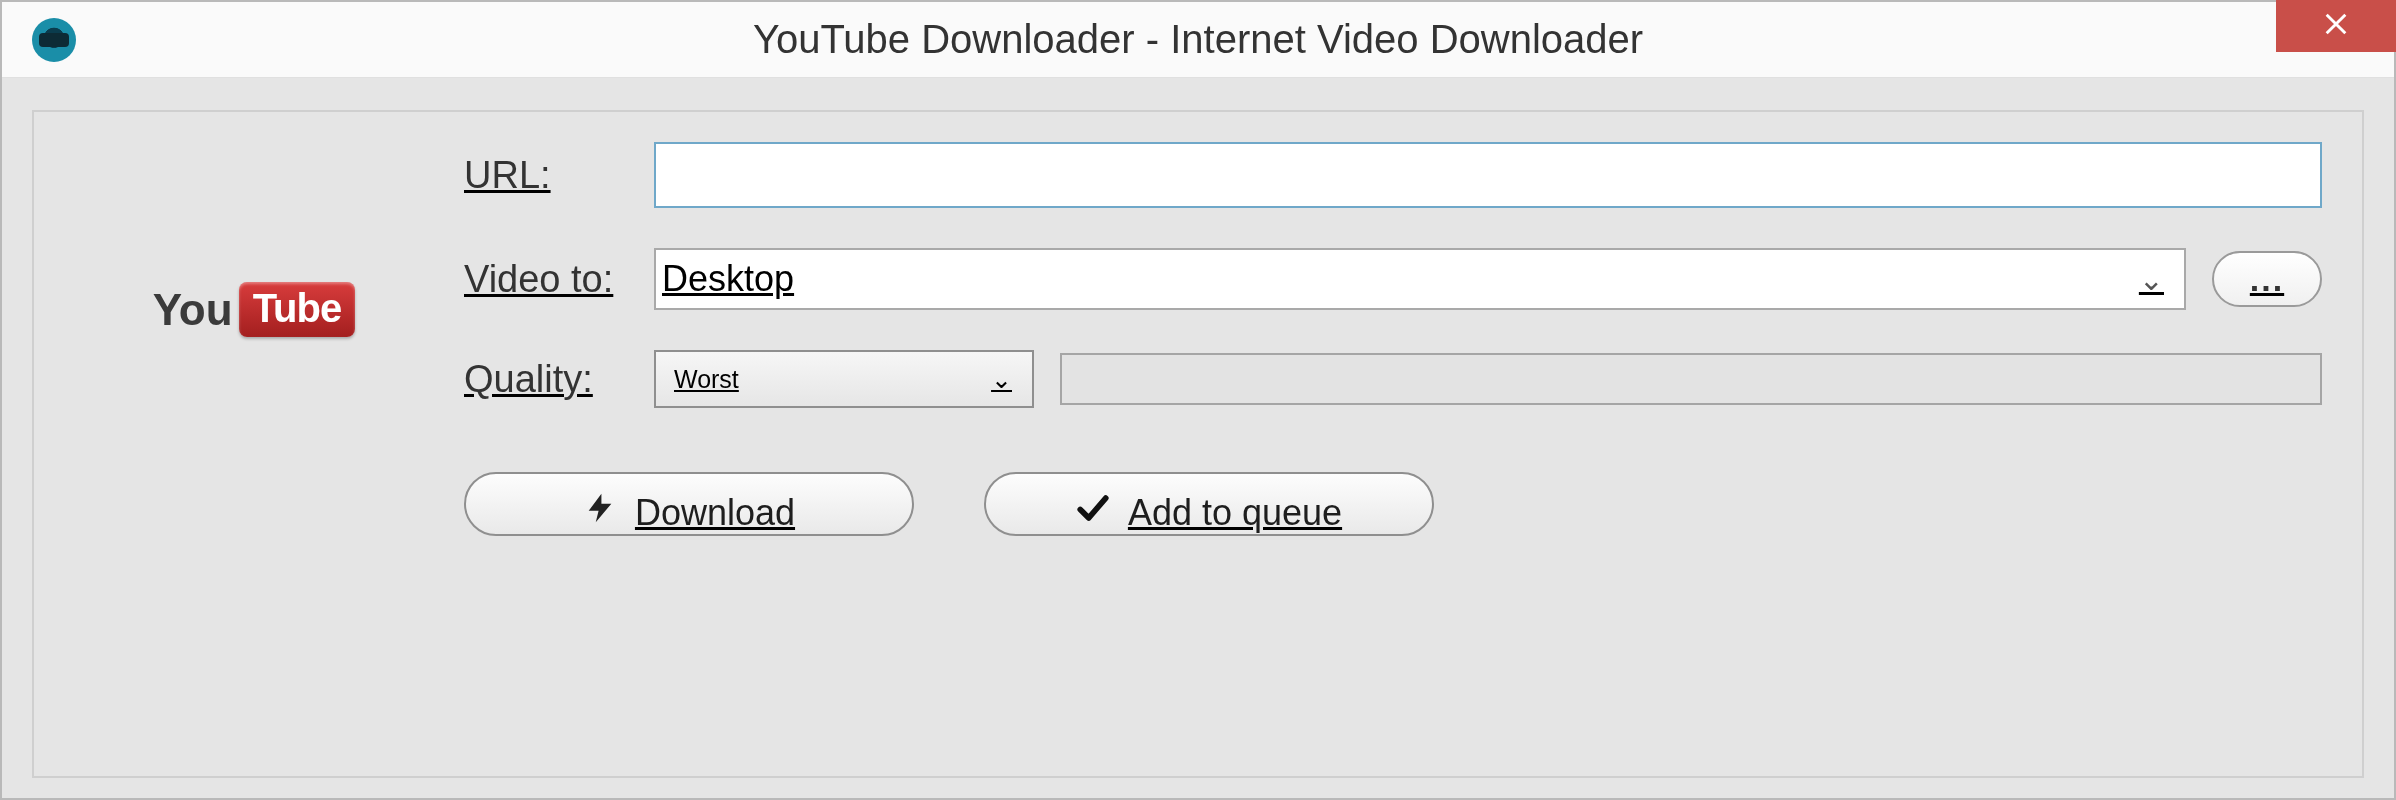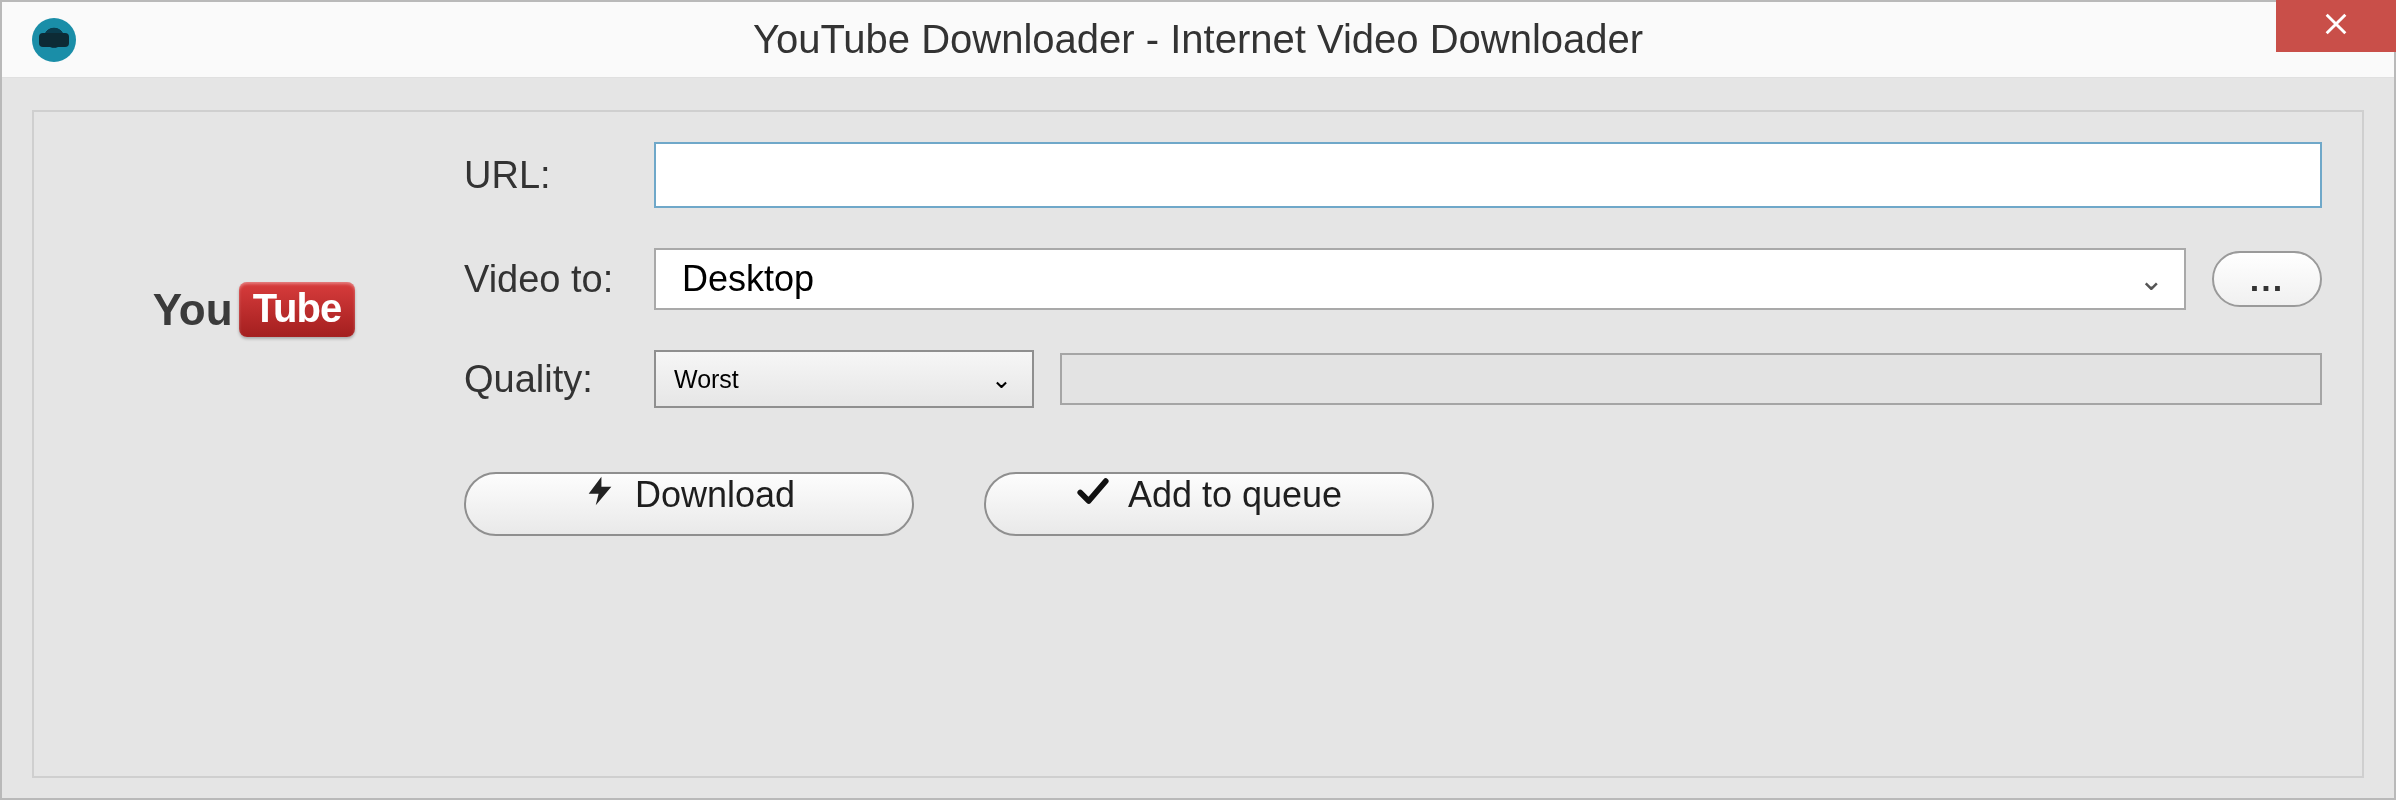--- a/index.html
+++ b/index.html
@@ -100,21 +100,21 @@
     box-shadow: inset 0 2px 3px rgba(255,255,255,.35), 0 2px 3px rgba(0,0,0,.25);
   }
   .youtube-logo .tube {
     font-size: 40px;
     font-weight: 600;
     color: #fff;
     letter-spacing: -1px;
   }
 
   
-  .form-col { flex: 1; }
+  .form-col { flex: 1; text-decoration: underline; }
 
   .row {
     display: flex;
     align-items: center;
     margin-bottom: 40px;
   }
   .row .lbl {
     width: 190px;
     font-size: 38px;
     color: #333;
@@ -134,21 +134,21 @@
 
   
   .combo {
     flex: 1;
     height: 62px;
     border: 2px solid #a9a9a9;
     background: #fff;
     display: flex;
     align-items: center;
     justify-content: space-between;
-    padding: 0 20px 0 26px;
+    padding: 0 20px 0 6px;
     font-size: 36px;
     cursor: pointer;
     position: relative;
   }
   .combo .chev {
     font-size: 30px;
     color: #555;
   }
 
   
@@ -193,21 +193,21 @@
     display: flex;
     gap: 70px;
     margin-top: 64px;
   }
   .pill-btn {
     height: 64px;
     border-radius: 32px;
     border: 2px solid #8f8f8f;
     background: linear-gradient(#fdfdfd,#e9e9e9);
     display: flex;
-    align-items: flex-start;
+    align-items: flex-end;
     justify-content: center;
     gap: 18px;
     font-size: 36px;
     color: #1e1e1e;
     cursor: pointer;
     padding: 0 28px;
   }
   .btn-download { width: 450px; }
   .btn-queue    { width: 450px; }
   .btn-close-d  { width: 300px; }

